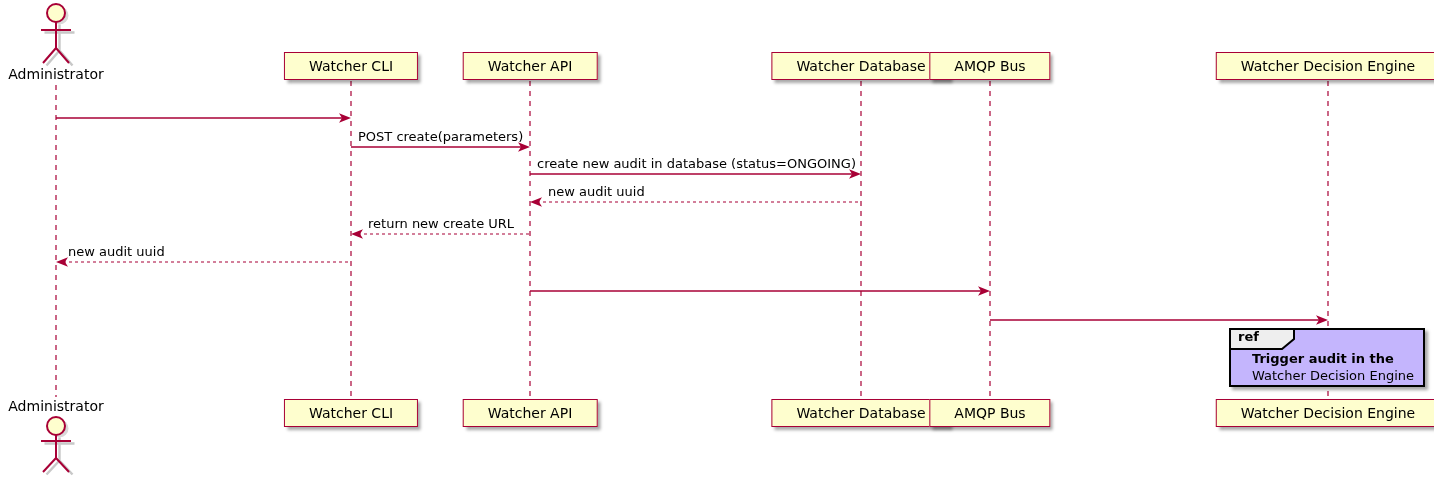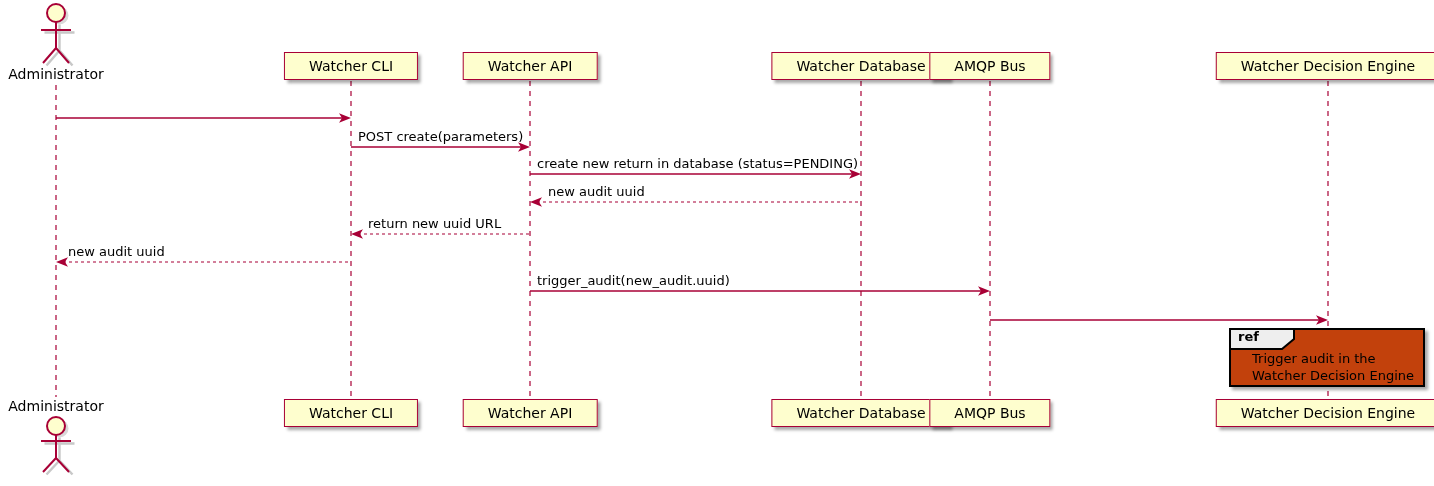--- a/index.html
+++ b/index.html
@@ -33,21 +33,21 @@
   }
   .msg{
     position:absolute;
     font-size:13px;
     white-space:nowrap;
   }
   .refbox{
     position:absolute;
     left:1229px;top:328px;
     width:192px;height:55px;
-    background:#c2410c;
+    background:#c4b5fd;
     border:2px solid #000000;
     box-shadow:3px 3px 3px rgba(0,0,0,0.35);
   }
   .reftab{
     position:absolute;
     left:-2px;top:-2px;
     width:68px;height:22px;
   }
   .reftab .tabtext{
     position:absolute;
@@ -128,34 +128,33 @@
 
   <div class="actor-label" style="left:56px;top:66px;">Administrator</div>
 
   <div class="pbox" style="left:351px;top:52px;">Watcher CLI</div>
   <div class="pbox" style="left:530px;top:52px;">Watcher API</div>
   <div class="pbox" style="left:861px;top:52px;">Watcher Database</div>
   <div class="pbox" style="left:990px;top:52px;">AMQP Bus</div>
   <div class="pbox" style="left:1328px;top:52px;">Watcher Decision Engine</div>
 
   <div class="msg" style="left:358px;top:129px;">POST create(parameters)</div>
-  <div class="msg" style="left:537px;top:156px;">create new return in database (status=PENDING)</div>
+  <div class="msg" style="left:537px;top:156px;">create new audit in database (status=ONGOING)</div>
   <div class="msg" style="left:548px;top:184px;">new audit uuid</div>
-  <div class="msg" style="left:368px;top:216px;">return new uuid URL</div>
+  <div class="msg" style="left:368px;top:216px;">return new create URL</div>
   <div class="msg" style="left:68px;top:244px;">new audit uuid</div>
-  <div class="msg" style="left:537px;top:273px;">trigger_audit(new_audit.uuid)</div>
 
   <div class="refbox">
     <div class="reftab">
       <svg width="68" height="22" viewBox="0 0 68 22">
         <path d="M1,1 H65 V11 L53,21 H1 Z" fill="#EEEEEE" stroke="#000000" stroke-width="2"></path>
       </svg>
       <span class="tabtext">ref</span>
     </div>
-    <div class="refline" style="top:21px;">Trigger audit in the</div>
+    <div class="refline" style="top:21px;font-weight:bold;">Trigger audit in the</div>
     <div class="refline" style="top:38px;">Watcher Decision Engine</div>
   </div>
 
   <div class="actor-label" style="left:56px;top:398px;">Administrator</div>
   <div class="pbox" style="left:351px;top:399px;">Watcher CLI</div>
   <div class="pbox" style="left:530px;top:399px;">Watcher API</div>
   <div class="pbox" style="left:861px;top:399px;">Watcher Database</div>
   <div class="pbox" style="left:990px;top:399px;">AMQP Bus</div>
   <div class="pbox" style="left:1328px;top:399px;">Watcher Decision Engine</div>
 

